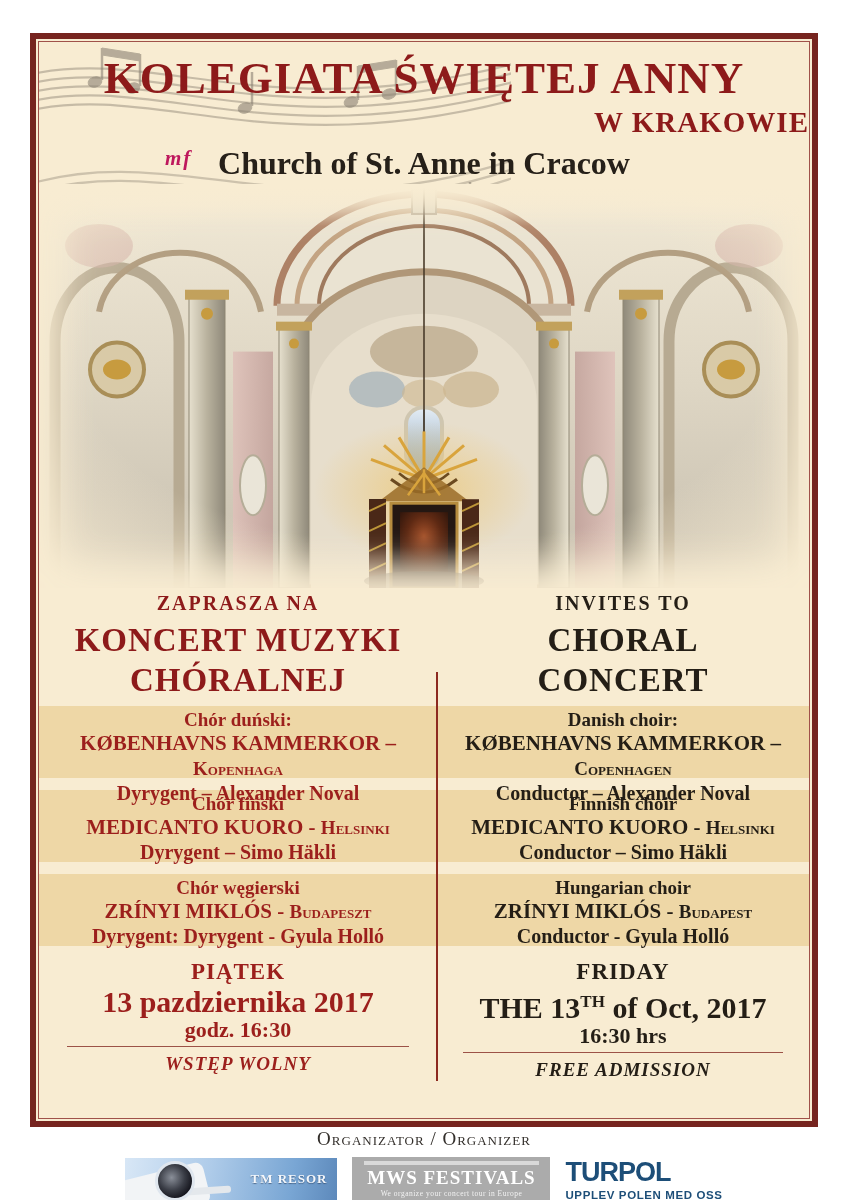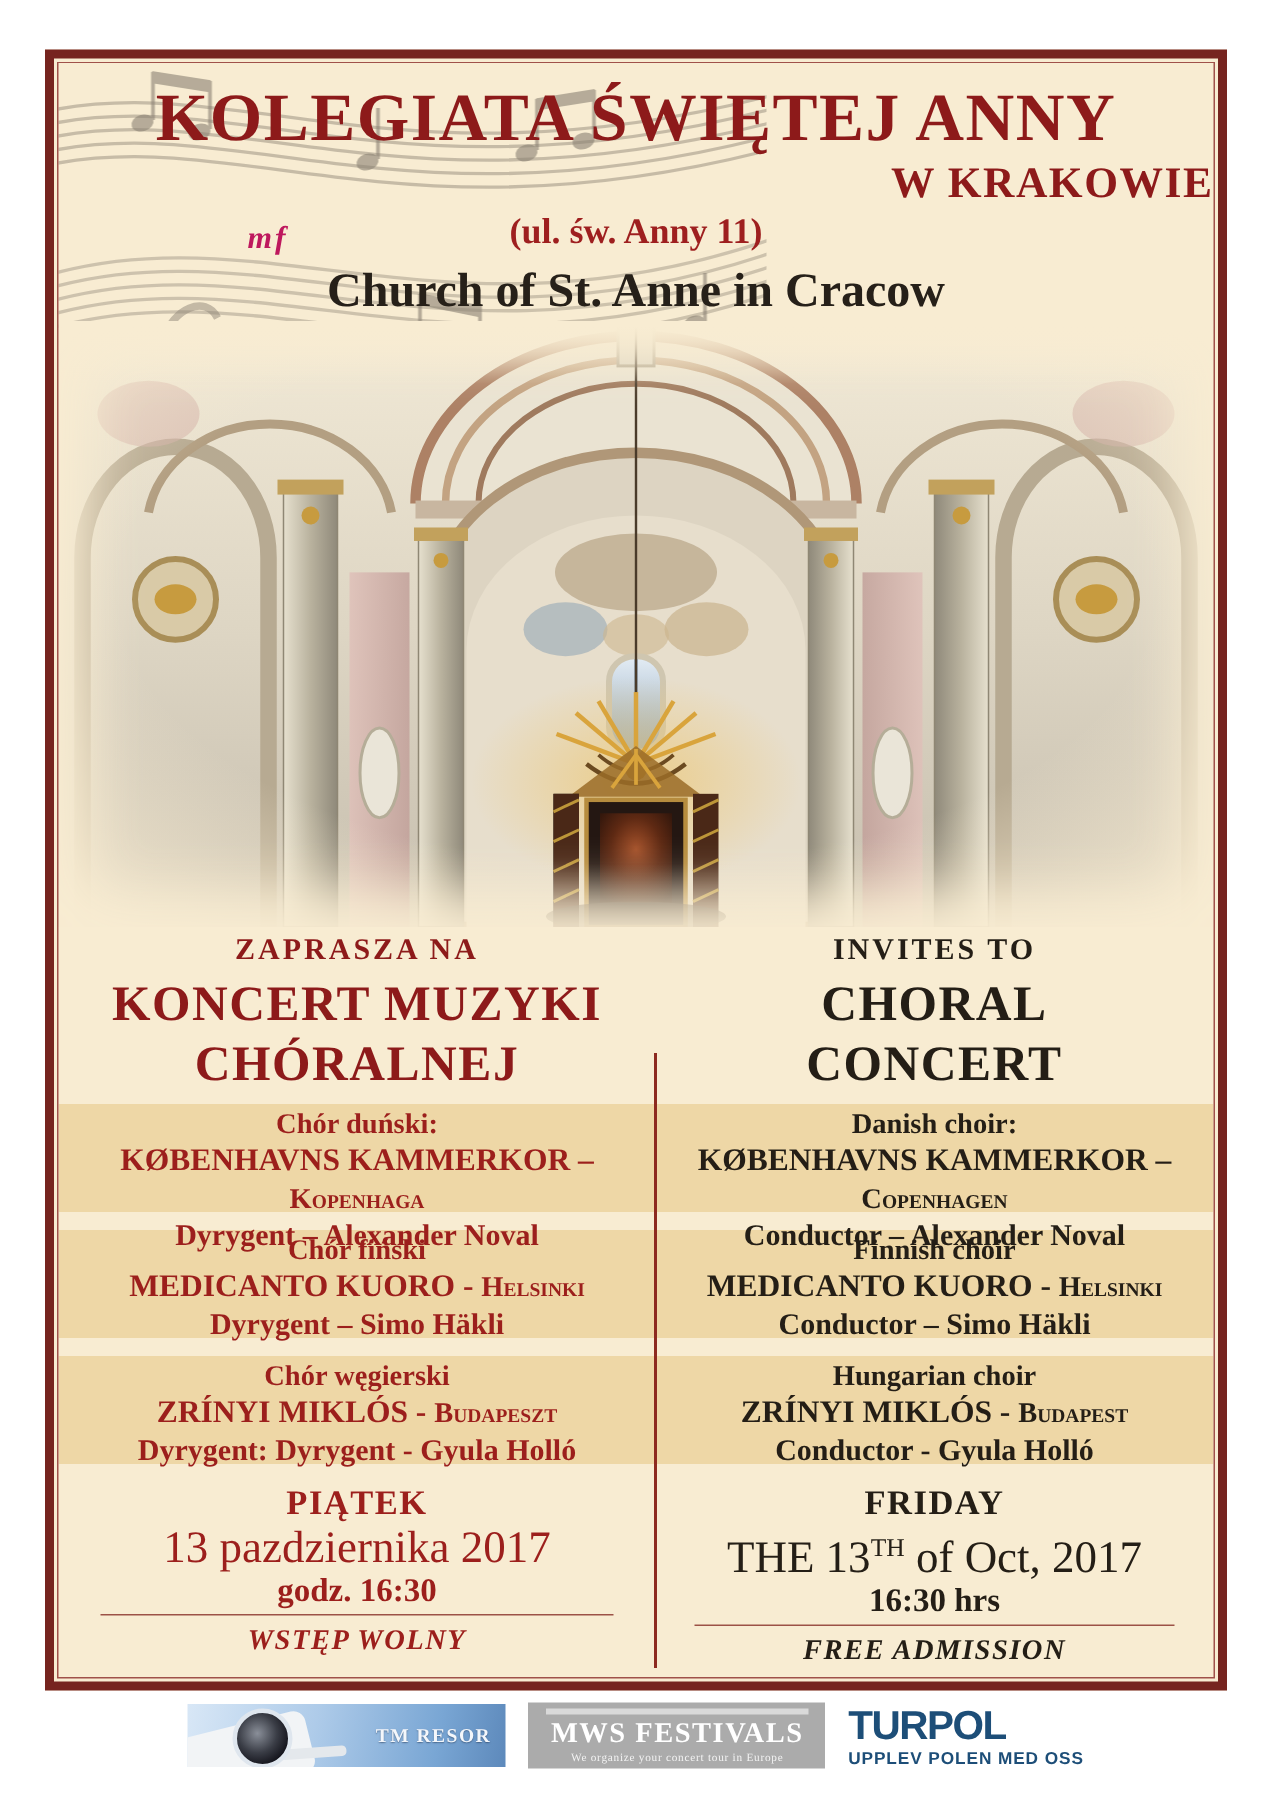--- a/index.html
+++ b/index.html
@@ -42,21 +42,21 @@
 
   .band{height:72px;margin:4px 0 12px;background:#eed7a6;padding-top:2px;box-sizing:border-box;}
   .band + .band{margin-top:0;}
   .b-header{font-size:19px;line-height:23px;font-weight:700;}
   .b-name{font-size:21px;line-height:25px;font-weight:700;}
   .b-city{font-variant:small-caps;font-size:19px;font-family:Liberation Serif, serif;}
   .b-cond{font-size:20px;line-height:24px;font-weight:700;}
 
   .schedule-row{margin-top:8px;}
   .s-day{font-size:23px;line-height:28px;font-weight:700;letter-spacing:1px;}
-  .s-date{font-size:30px;line-height:32px;font-weight:400;}
+  .s-date{font-size:30px;line-height:32px;font-weight:700;}
   .s-date sup{font-size:17px;}
   .s-time{font-size:22px;line-height:24px;font-weight:700;}
   .s-hr{border:0;border-top:1px solid #9c5247;width:86%;margin:4px auto 3px;}
   .s-adm{font-size:19px;line-height:28px;font-weight:700;letter-spacing:1px;font-style:italic;}
 
   
   .footer{position:absolute;left:0;top:1128px;width:848px;text-align:center;z-index:2;}
   .org-label{font-variant:small-caps;font-size:19px;letter-spacing:1px;color:#332f2b;}
   .logos{display:flex;justify-content:center;align-items:center;gap:15px;margin-top:5px;}
   .logo-tmresor{position:relative;width:212px;height:42px;overflow:hidden;
@@ -120,21 +120,20 @@
         <g stroke="#8f8678" fill="none" opacity="0.5">
           <path d="M96,232 C80,206 98,186 112,192 C128,199 122,222 104,226 C84,230 70,212 76,190 C82,170 104,160 112,176" stroke-width="5"></path>
           <path d="M30,238 C20,210 34,196 46,202 C58,209 52,228 38,230" stroke-width="4"></path>
         </g>
       </svg>
       <span class="mf-mark">mf</span>
 
       <div class="header">
         <div class="title-pl">KOLEGIATA ŚWIĘTEJ ANNY</div>
         <div class="subtitle-pl">W KRAKOWIE</div>
-        <div class="address">(ul. św. Anny 11)</div>
         <div class="title-en">Church of St. Anne in Cracow</div>
       </div>
 
       <div class="photo">
         <svg viewBox="0 0 770 405" width="770" height="404" preserveAspectRatio="none">
           <defs>
             <linearGradient id="sky" x1="0" y1="0" x2="0" y2="1">
               <stop offset="0" stop-color="#f1e9d6"></stop>
                 <stop offset="0.5" stop-color="#ded6c4"></stop>
                 <stop offset="1" stop-color="#c6beae"></stop>
@@ -320,20 +319,21 @@
             <hr class="s-hr">
             <div class="s-adm">FREE ADMISSION</div>
           </div>
         </div>
       </div>
     </div>
     <div class="frame-line"></div>
   </div>
 
   <div class="footer">
+    <div class="org-label">Organizator / Organizer</div>
     <div class="logos">
       <div class="logo-tmresor">
         <div class="tm-body"></div>
         <div class="tm-wing"></div>
         <div class="tm-engine"></div>
         <div class="tm-text">TM RESOR</div>
       </div>
       <div class="logo-mws">
         <div class="mws-topline"></div>
         <div class="mws-text">MWS FESTIVALS</div>

